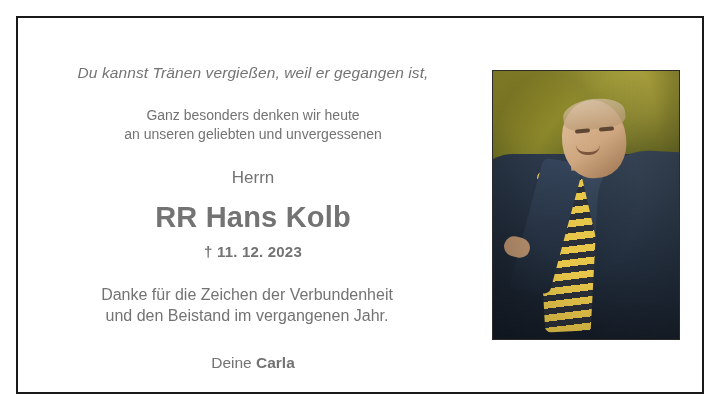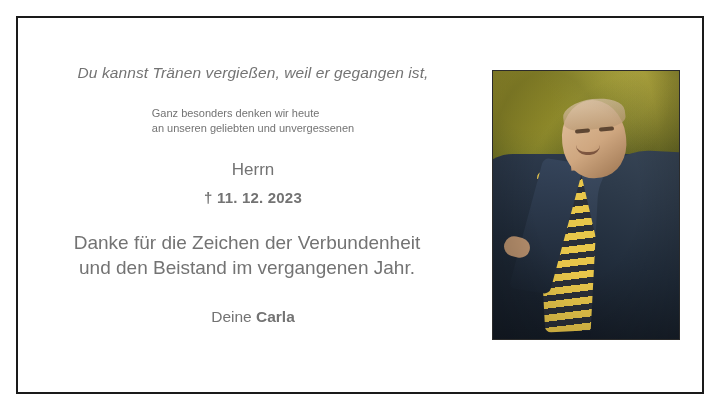--- a/index.html
+++ b/index.html
@@ -65,23 +65,23 @@
     line-height: 1.35;
     text-align: center;
     margin: 6px 0 0 0;
     white-space: pre-line;
     letter-spacing: 0.1px;
   }
   .verse .l2 {
     display: block;
   }
   .intro {
-    font-size: 11px;
+    font-size: 14px;
     line-height: 1.35;
-    text-align: left;
+    text-align: center;
     margin: 22px 0 0 0;
     white-space: pre-line;
   }
   .title-line {
     font-size: 17px;
     text-align: center;
     margin: 24px 0 0 0;
   }
   .name {
     font-size: 29px;
@@ -91,21 +91,21 @@
     letter-spacing: 0.2px;
   }
   .date {
     font-size: 15px;
     font-weight: bold;
     text-align: center;
     margin: 9px 0 0 0;
     letter-spacing: 0.2px;
   }
   .thanks {
-    font-size: 19px;
+    font-size: 16px;
     line-height: 1.35;
     text-align: center;
     margin: 24px 12px 0 0;
     white-space: pre-line;
   }
   .signature {
     font-size: 15.5px;
     text-align: center;
     margin: 26px 0 0 0;
     line-height: 1.35;
@@ -278,20 +278,21 @@
 
         <div class="verse">
           <span>Du kannst Tränen vergießen, weil er gegangen ist,</span>
         </div>
 
         <div class="intro">Ganz besonders denken wir heute
 an unseren geliebten und unvergessenen</div>
 
         <div class="title-line">Herrn</div>
 
+        <div class="name">RR Hans Kolb</div>
 
         <div class="date">† 11. 12. 2023</div>
 
         <div class="thanks">Danke für die Zeichen der Verbundenheit
 und den Beistand im vergangenen Jahr.</div>
 
         <div class="signature">
           <span>Deine </span><span class="strong">Carla</span>
           
         </div>

